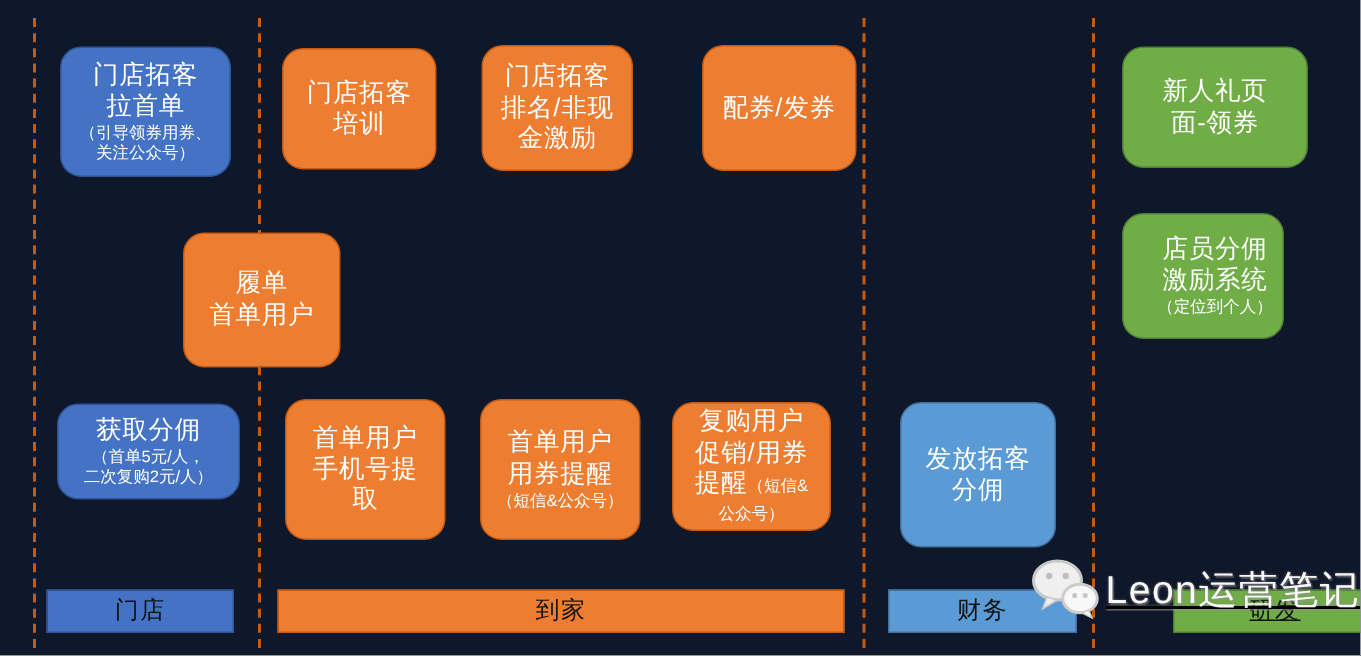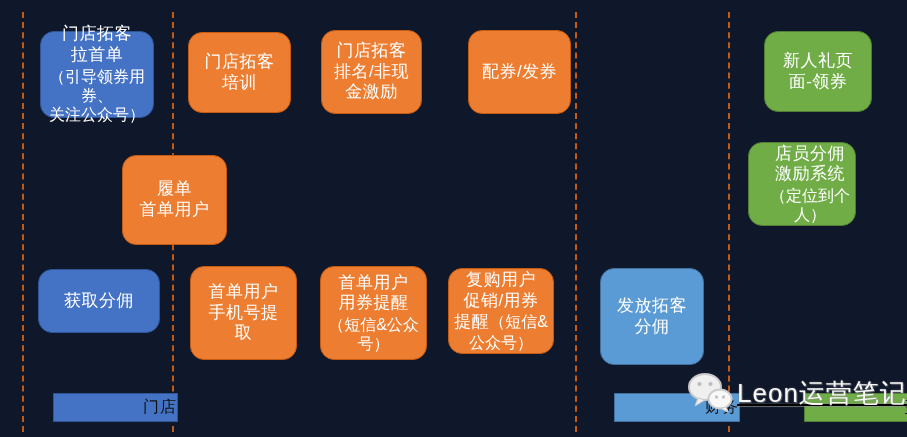--- a/index.html
+++ b/index.html
@@ -11,45 +11,45 @@
 
   
   .box{position:absolute;z-index:2;border-radius:14px;color:#ffffff;
        display:flex;flex-direction:column;align-items:center;justify-content:center;
        text-align:center;box-sizing:border-box;padding:4px 4px;}
   .box.blue-dark{background:#4472C4;border:1px solid #2F5597;}
   .box.blue-light{background:#5B9BD5;border:1px solid #41719C;}
   .box.orange{background:#ED7D31;border:1px solid #C55A11;}
   .box.green{background:#70AD47;border:1px solid #507E32;}
   .box-title{white-space:pre-line;font-size:17px;line-height:1.22;font-weight:500;letter-spacing:.5px;}
-  .box-note{white-space:pre-line;font-size:16px;line-height:1.2;font-weight:400;margin-top:1px;}
+  .box-note{white-space:pre-line;font-size:11px;line-height:1.2;font-weight:400;margin-top:1px;}
   .inline-flow{white-space:pre-line;}
   .inline-flow .box-title,.inline-flow .box-note{display:inline;text-align:center;}
 
   
   .lane-bar{position:absolute;top:393px;height:29px;z-index:1;
-            display:flex;align-items:center;justify-content:flex-end;
-            color:#111111;font-size:16px;letter-spacing:1px;box-sizing:border-box;margin-left:22px;}
+            display:flex;align-items:center;justify-content:center;
+            color:#111111;font-size:16px;letter-spacing:1px;box-sizing:border-box;}
   .lane-store{left:31px;width:125px;background:#4472C4;border:1.5px solid #2F5597;}
   .lane-home{left:185px;width:378px;background:#ED7D31;border:1.5px solid #C55A11;}
   .lane-finance{left:592px;width:126px;background:#5B9BD5;border:1.5px solid #41719C;}
   .lane-rd{left:782px;width:136px;background:#70AD47;border:1.5px solid #507E32;text-decoration:underline;}
 
   
   .watermark{position:absolute;left:686px;top:372px;z-index:3;display:flex;align-items:flex-start;text-decoration:underline;}
   .watermark-text{margin-left:3px;margin-top:4px;font-size:26px;font-weight:500;
                   color:rgba(255,255,255,0.96);letter-spacing:1px;
                   text-shadow:0 0 2px rgba(130,130,130,.65),1px 1px 1px rgba(160,160,160,.5);}
 
   
   #b0 {left:40px; top:31px; width:114px;height:87px;}
   #b1 {left:188px;top:32px; width:103px;height:81px;}
   #b2 {left:321px;top:30px; width:101px;height:84px;}
   #b3 {left:468px;top:30px; width:103px;height:84px;}
-  #b4 {left:748px;top:31px; width:108px;height:81px;margin-left:16px;}
+  #b4 {left:748px;top:31px; width:124px;height:81px;}
   #b5 {left:122px;top:155px;width:105px;height:90px;}
   #b6 {left:748px;top:142px;width:108px;height:84px;padding-left:20px;}
   #b7 {left:38px; top:269px;width:122px;height:64px;}
   #b8 {left:190px;top:266px;width:107px;height:94px;}
   #b9 {left:320px;top:266px;width:107px;height:94px;}
   #b10{left:448px;top:268px;width:106px;height:86px;}
   #b11{left:600px;top:268px;width:104px;height:97px;}
 </style>
 </head>
 <body>
@@ -89,20 +89,22 @@
 首单用户</span>
   </div>
   <div id="b6" class="box green">
     <span class="box-title">店员分佣
 激励系统</span>
     <span class="box-note">（定位到个人）</span>
   </div>
 
   <div id="b7" class="box blue-dark">
     <span class="box-title">获取分佣</span>
+    <span class="box-note">（首单5元/人，
+二次复购2元/人）</span>
   </div>
   <div id="b8" class="box orange">
     <span class="box-title">首单用户
 手机号提
 取</span>
   </div>
   <div id="b9" class="box orange">
     <span class="box-title">首单用户
 用券提醒</span>
     <span class="box-note">（短信&amp;公众号）</span>
@@ -113,20 +115,23 @@
 提醒</span><span class="box-note">（短信&amp;
 公众号）</span></div>
   </div>
   <div id="b11" class="box blue-light">
     <span class="box-title">发放拓客
 分佣</span>
   </div>
 
   <div class="lane-bar lane-store">
     <span>门店</span>
+  </div>
+  <div class="lane-bar lane-home">
+    <span>到家</span>
   </div>
   <div class="lane-bar lane-finance">
     <span>财务</span>
   </div>
   <div class="lane-bar lane-rd">
     <span>研发</span>
   </div>
 
   <div class="watermark">
     <span>

